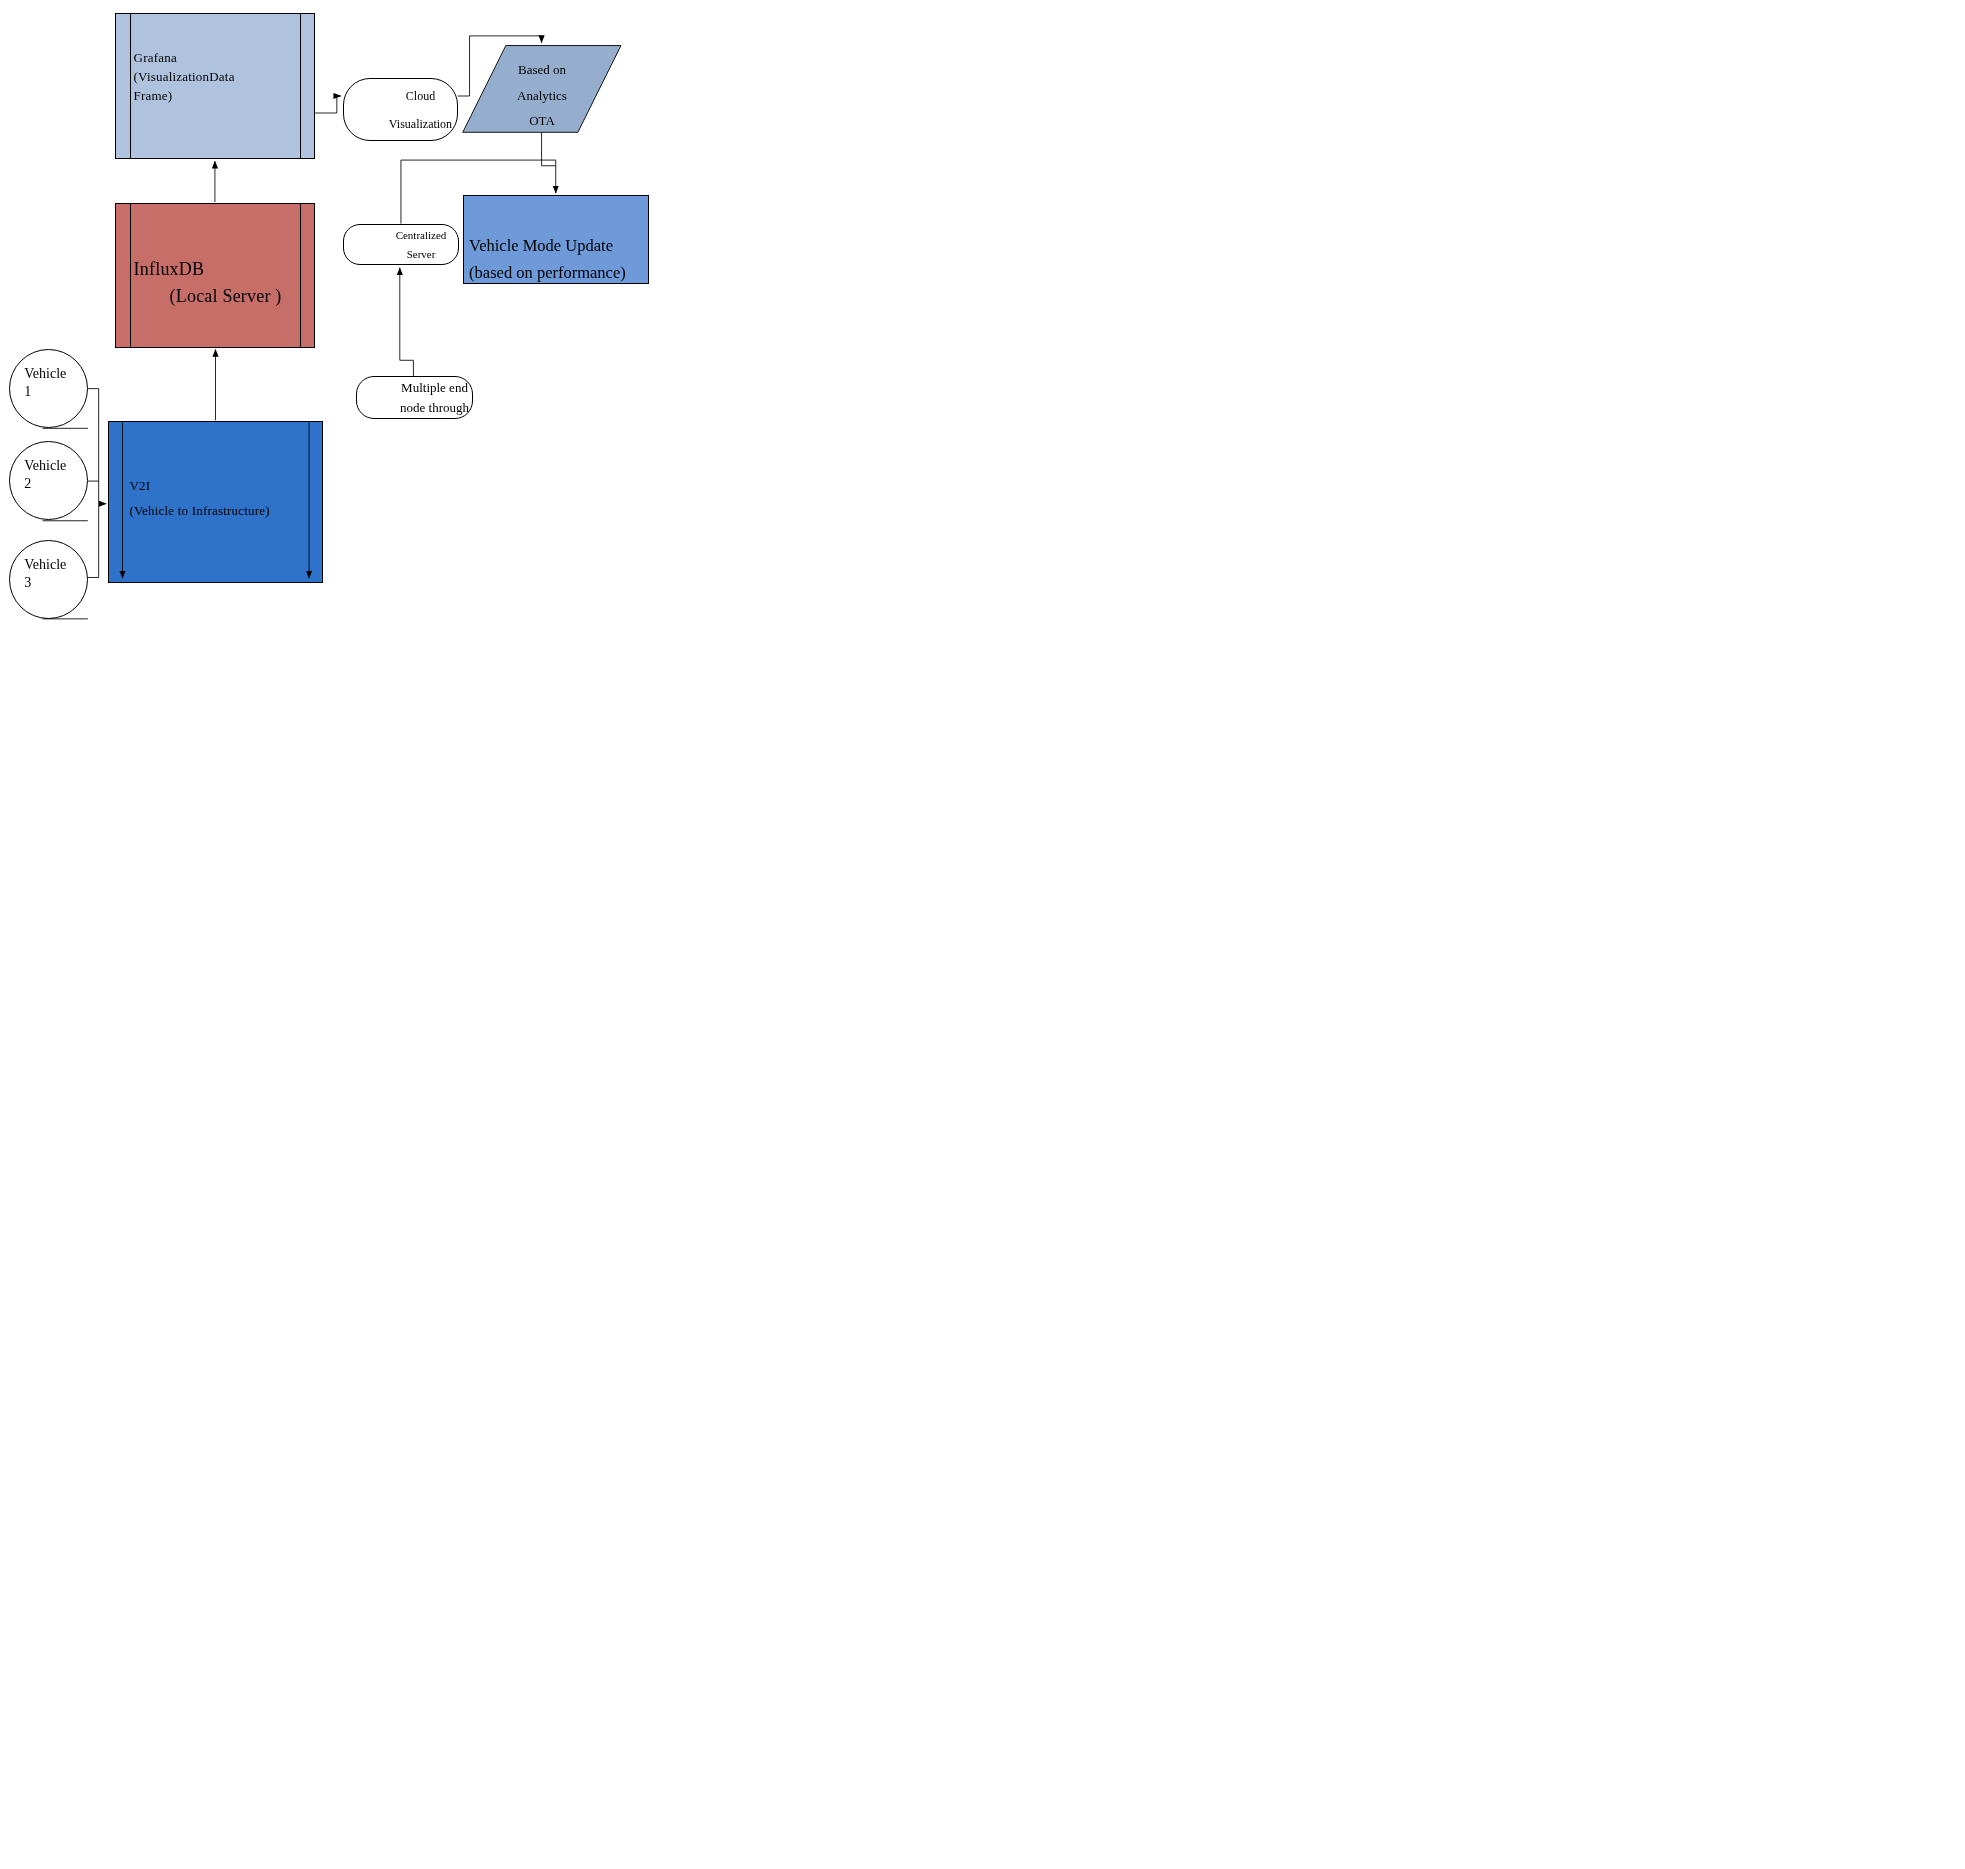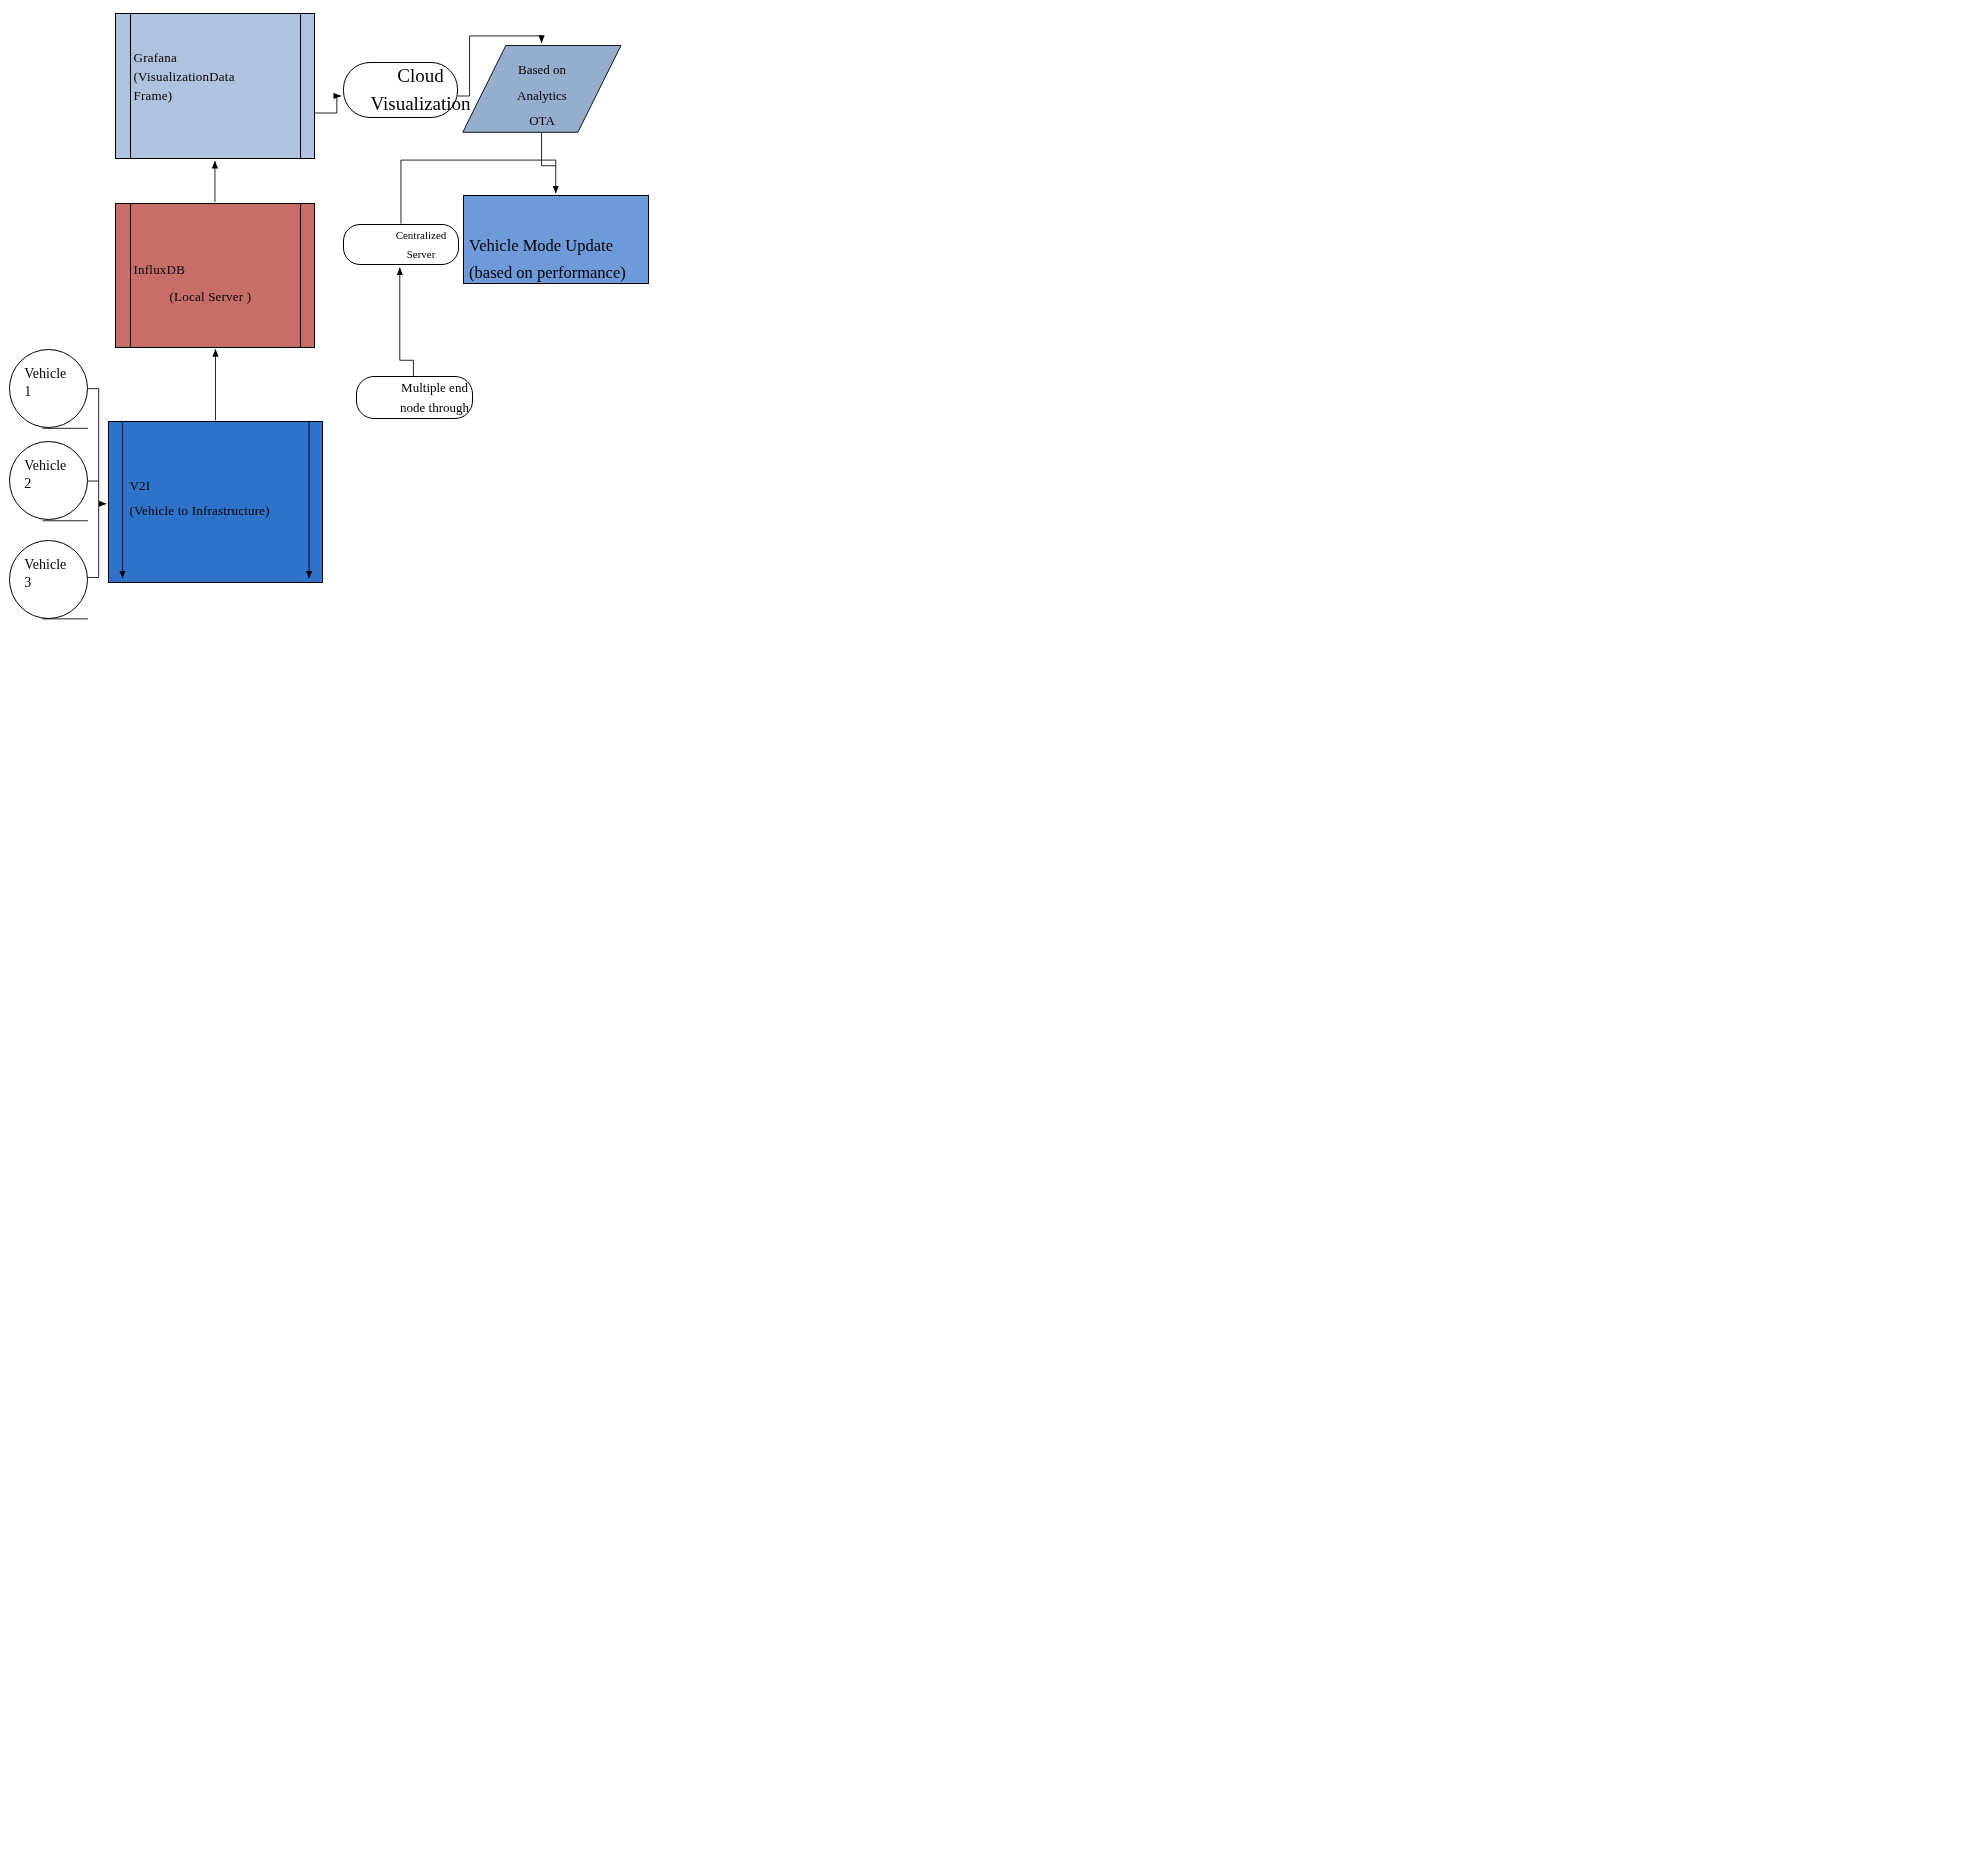--- a/index.html
+++ b/index.html
@@ -50,21 +50,21 @@
   #grafana .text {
     position: absolute; left: 17.6px; top: 34px; right: 16px;
     line-height: 19.3px;
   }
   #grafana .justify { display: flex; }
 
   
   #influx {
     left: 115px; top: 203px; width: 200px; height: 145px;
     background: var(--influx-fill);
-    font-size: 13px; letter-spacing: 0.2px;
+    font-size: 18px; letter-spacing: 0.2px;
   }
   #influx .text { position: absolute; left: 17.6px; top: 52px; line-height: 27px; }
   #influx .indent { margin-left: 36px; }
 
   
   #v2i {
     left: 108px; top: 421px; width: 215px; height: 162px;
     background: var(--v2i-fill);
     font-size: 13px; letter-spacing: 0.2px;
   }
@@ -73,23 +73,23 @@
   
   #vmu {
     left: 463px; top: 195px; width: 186px; height: 89px;
     background: var(--vmu-fill);
     font-size: 16.5px;
   }
   #vmu .text { position: absolute; left: 5.1px; top: 36px; line-height: 27px; }
 
   
   #cloud {
-    left: 343px; top: 62px; width: 115px; height: 56px;
+    left: 343px; top: 78px; width: 115px; height: 63px;
     border-radius: 27px;
-    font-size: 19px; line-height: 28px;
+    font-size: 12px; line-height: 28px;
   }
   #centralized {
     left: 343px; top: 224px; width: 116px; height: 41px;
     border-radius: 17px;
     font-size: 11px; line-height: 19px;
   }
   #multiple {
     left: 356px; top: 376px; width: 117px; height: 43px;
     border-radius: 18px;
     font-size: 13px; line-height: 19.3px;

